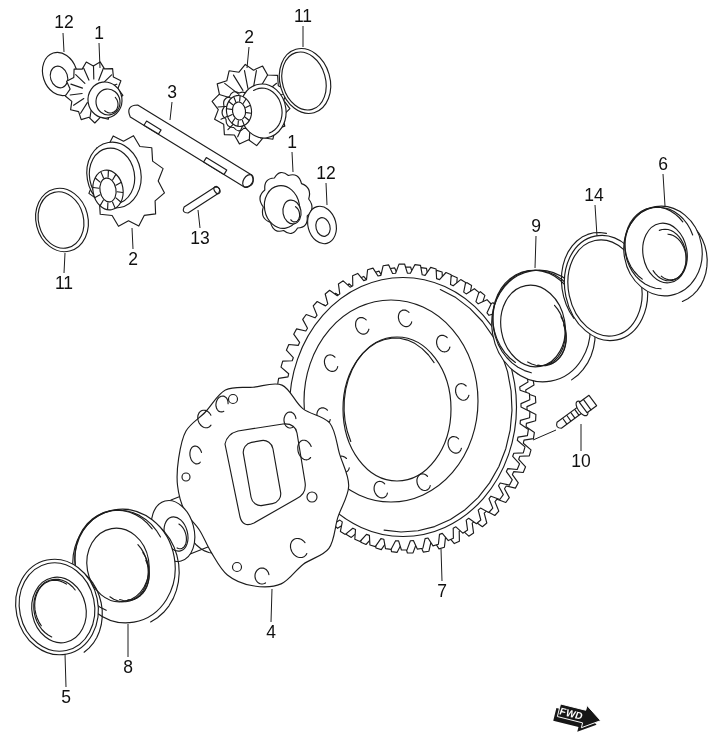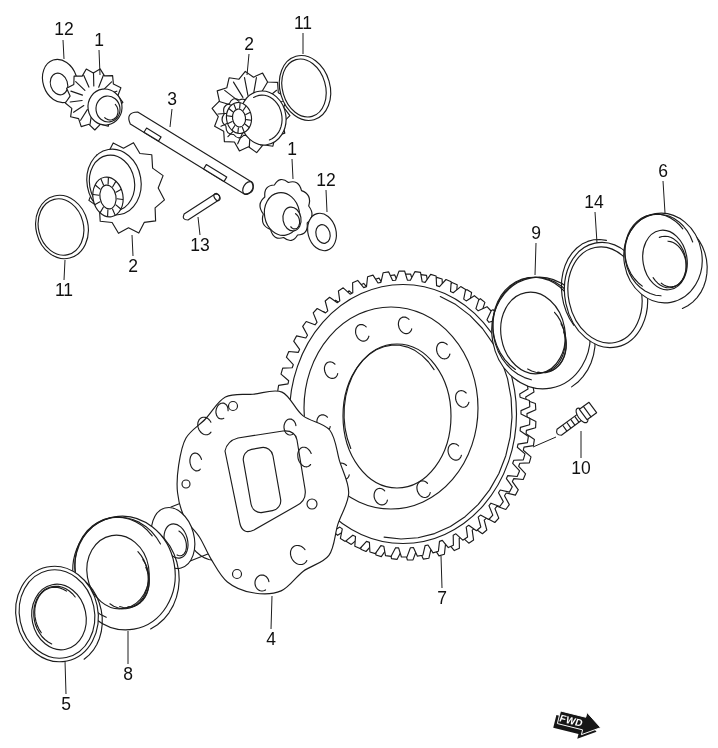--- a/index.html
+++ b/index.html
@@ -1,17 +1,17 @@
 <!DOCTYPE html>
 <html><head>
 <meta charset="utf-8">
 <style>
   html,body{margin:0;padding:0;background:#ffffff;}
   body{width:718px;height:748px;overflow:hidden;font-family:"Liberation Sans",sans-serif;}
-  #stage{width:718px;height:720px;position:relative;margin-top:7px;}
+  #stage{width:718px;height:720px;position:relative;}
   svg{display:block;}
   #parts path,#parts ellipse,#parts line,#parts rect,#parts circle{
     stroke:#1c1c1c;stroke-width:1.15;stroke-linejoin:round;stroke-linecap:round;
   }
   #callouts line{stroke:#1c1c1c;stroke-width:1;}
   #callouts text{font-family:"Liberation Sans",sans-serif;font-size:17.5px;fill:#101010;}
   #fwd-text{font-family:"Liberation Sans",sans-serif;}
 </style>
 </head>
 <body>

